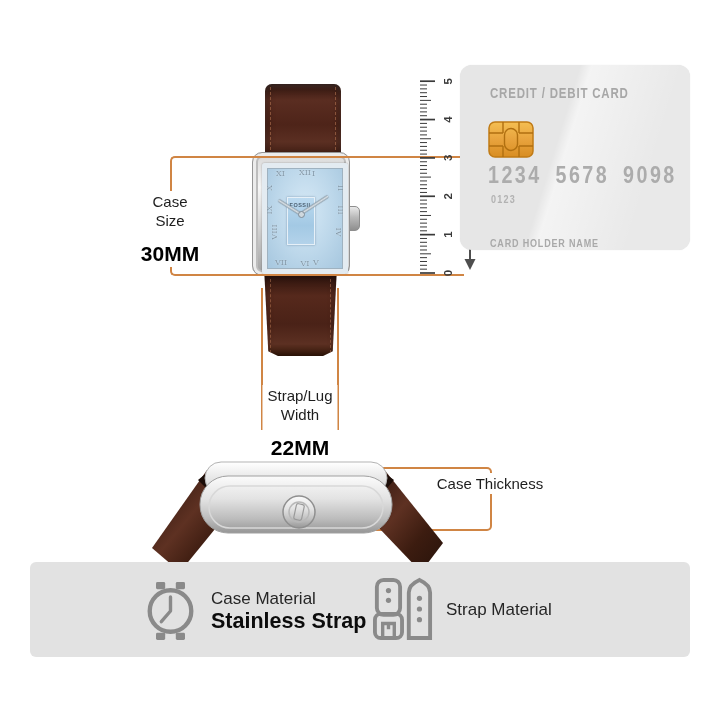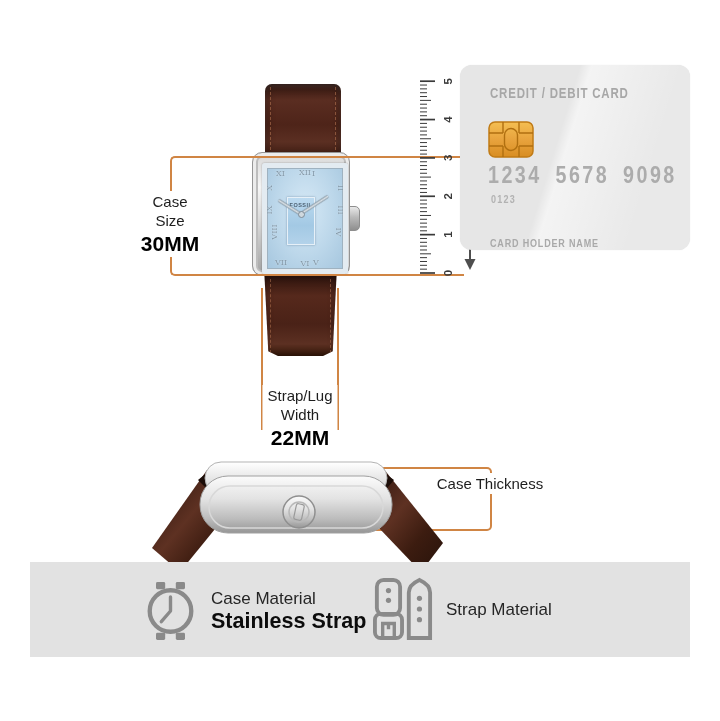--- a/index.html
+++ b/index.html
@@ -52,21 +52,21 @@
     border-left:2px solid #d08544;border-top:2px solid #d08544;border-bottom:2px solid #d08544;
     border-radius:5px 0 0 5px;}
   .bracket-thick{left:300px;top:467px;width:190px;height:60px;
     border-right:2px solid #d08544;border-top:2px solid #d08544;border-bottom:2px solid #d08544;
     border-radius:0 5px 5px 0;}
   .vline{width:2px;background:#d08544;}
   .vl-left{left:261px;top:288px;height:142px;}
   .vl-right{left:337px;top:288px;height:142px;}
   .annot{background:#fff;text-align:center;transform:translateX(-50%);padding:1px 5px;}
   .annot .l{font-size:15px;line-height:19px;color:#1e1e1e;}
-  .annot .v{font-size:21px;line-height:24px;font-weight:bold;color:#000;margin-top:2px;}
+  .annot .v{font-size:21px;line-height:24px;font-weight:bold;color:#000;margin-top:12px;}
   .annot-case{left:170px;top:191px;}
   .annot-strap{left:300px;top:385px;}
   .annot-thick{left:490px;top:473px;}
 
   
   .ruler-wrap{left:418px;top:66px;}
   .arrow-wrap{left:460px;top:62px;}
 
   
   .card{left:460px;top:65px;width:230px;height:185px;border-radius:12px;background:#e6e6e6;
@@ -82,21 +82,21 @@
   .card-num span{font-size:24px;font-weight:bold;letter-spacing:3px;color:#acacac;}
   .card-sub{position:absolute;left:31px;top:128px;font-size:11px;font-weight:bold;
     letter-spacing:1.5px;color:#b2b2b2;}
   .card-holder{position:absolute;left:30px;top:172px;font-size:11px;font-weight:bold;
     letter-spacing:1px;color:#a9a9a9;}
 
   
   .sideview{left:130px;top:450px;}
 
   
-  .bar{left:30px;top:562px;width:660px;height:95px;background:#e2e2e2;}
+  .bar{left:30px;top:562px;width:660px;height:95px;background:#e2e2e2;border-radius:6px;}
   .mat-group{position:absolute;display:flex;align-items:center;}
   .mg1{left:113px;top:20px;} .mg2{left:343px;top:15px;}
   .mat-text{margin-left:13px;}
   .mat-label{font-size:17px;line-height:21px;color:#262626;}
   .mat-value{font-size:21.5px;line-height:25px;font-weight:bold;color:#0c0c0c;}
 </style>
 </head>
 <body>
 
 <div class="abs strap-top"></div>

